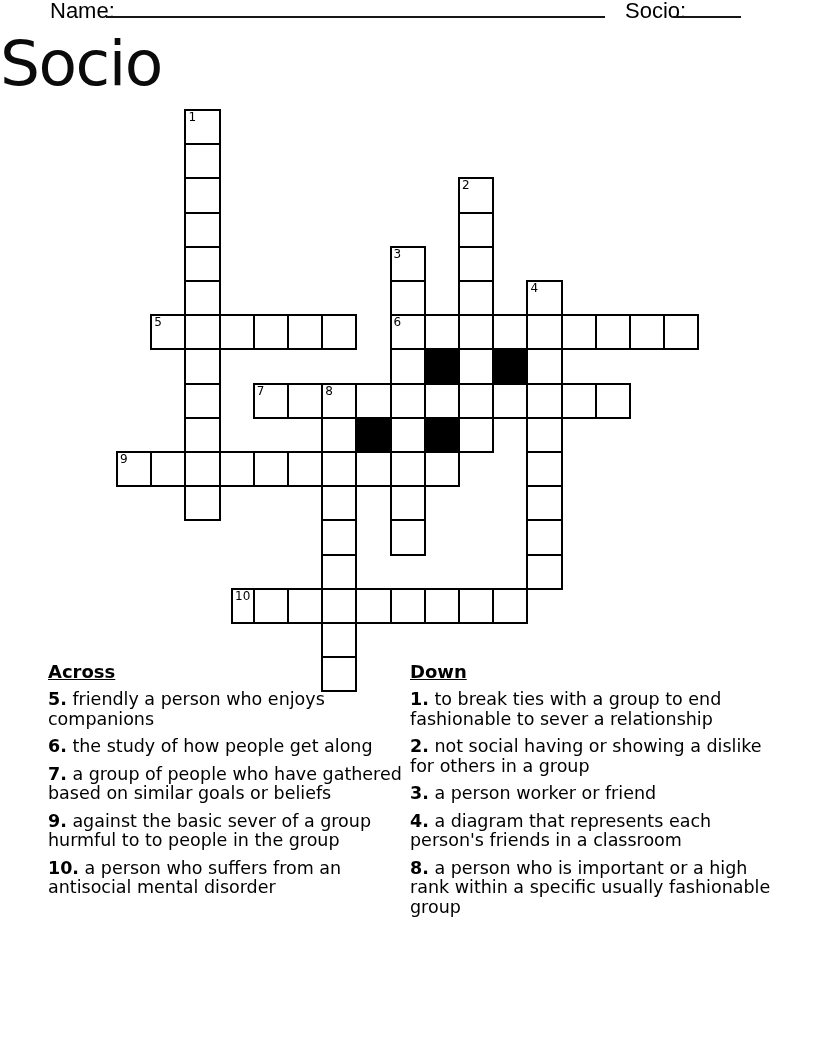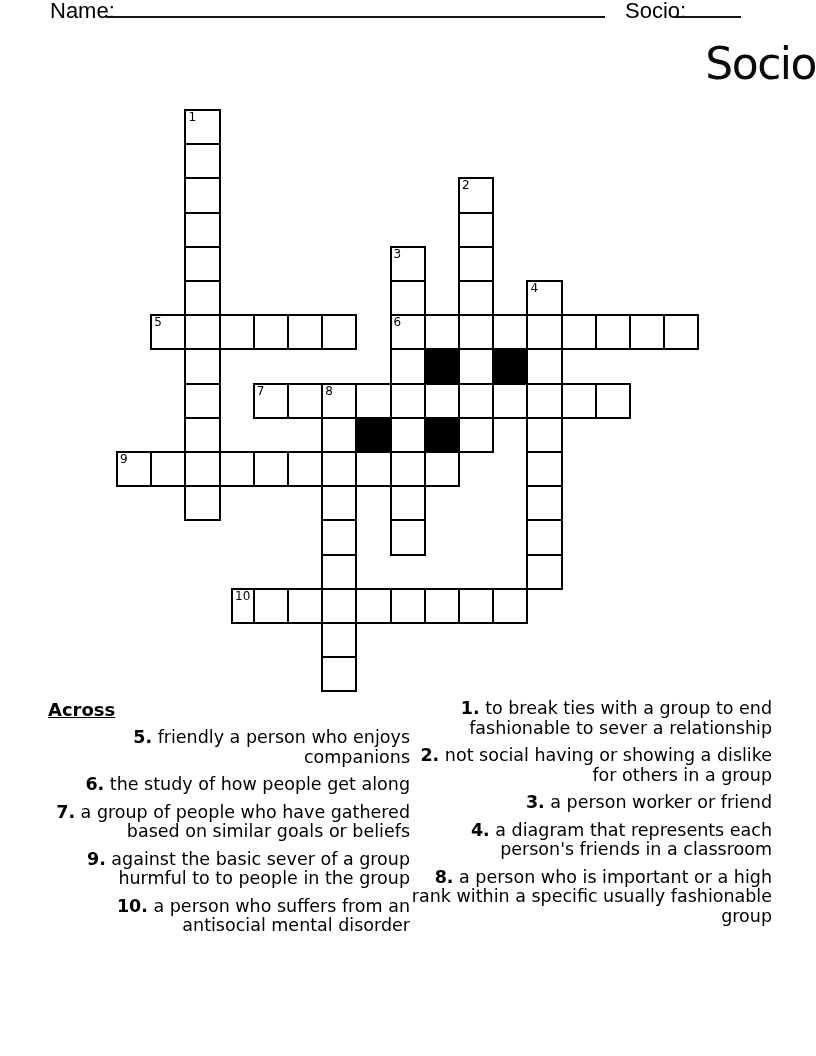--- a/index.html
+++ b/index.html
@@ -12,43 +12,43 @@
     position:absolute;top:2px;font-family:"Liberation Sans",sans-serif;
     font-size:22px;line-height:17px;color:#000;
   }
   .name-label{left:50px;}
   .date-label{left:625px;}
   .blank-line{position:absolute;top:16px;height:0;border-bottom:2px solid #161616;}
   .name-line{left:106px;width:499px;}
   .date-line{left:673px;width:68px;}
   
   .title{
-    position:absolute;left:0;right:0;top:36px;text-align:right;
-    font-size:44px;line-height:56px;font-weight:500;letter-spacing:-1.5px;color:#0b0b0b;
+    position:absolute;left:0;right:0;top:36px;text-align:left;
+    font-size:63px;line-height:56px;font-weight:500;letter-spacing:-1.5px;color:#0b0b0b;
   }
   
   .grid{position:absolute;left:0;top:0;width:816px;height:700px;}
   .cell{
     position:absolute;width:36.2px;height:36.2px;box-sizing:border-box;
     background:#fff;border:2px solid #000;
   }
   .cell.black{background:#000;}
   .cell .num{
     position:absolute;top:0;left:2px;font-size:12px;line-height:13px;
     font-family:"DejaVu Sans",sans-serif;color:#000;
   }
   
-  .clue-col{position:absolute;top:699px;width:362px;}
+  .clue-col{position:absolute;top:661px;width:362px;}
   .clue-col.across{left:48px;}
   .clue-col.down{left:410px;}
   .clue-heading{
     font-size:18px;line-height:21px;font-weight:bold;margin:0 0 8px 0;
     text-decoration:underline;
   }
-  .clue{font-size:17.5px;line-height:19.5px;margin:0 0 8px 0;text-align:right;}
+  .clue{font-size:17.5px;line-height:19.5px;margin:0 0 8px 0;}
   .clue .clue-num{font-weight:bold;}
 </style>
 </head>
 <body>
 
 <div class="page">
 
   <span class="hdr-label name-label">Name:</span>
   <div class="blank-line name-line"></div>
   <span class="hdr-label date-label">Socio:</span>
@@ -168,20 +168,21 @@
     <div>
         <p class="clue"><b class="clue-num">5.</b><span> friendly a person who enjoys companions</span></p>
         <p class="clue"><b class="clue-num">6.</b><span> the study of how people get along</span></p>
         <p class="clue"><b class="clue-num">7.</b><span> a group of people who have gathered based on similar goals or beliefs</span></p>
         <p class="clue"><b class="clue-num">9.</b><span> against the basic sever of a group hurmful to to people in the group</span></p>
         <p class="clue"><b class="clue-num">10.</b><span> a person who suffers from an antisocial mental disorder</span></p>
       </div>
   </div>
 
   <div class="clue-col down">
+    <h3 class="clue-heading">Down</h3>
     <div>
         <p class="clue"><b class="clue-num">1.</b><span> to break ties with a group to end fashionable to sever a relationship</span></p>
         <p class="clue"><b class="clue-num">2.</b><span> not social having or showing a dislike for others in a group</span></p>
         <p class="clue"><b class="clue-num">3.</b><span> a person worker or friend</span></p>
         <p class="clue"><b class="clue-num">4.</b><span> a diagram that represents each person's friends in a classroom</span></p>
         <p class="clue"><b class="clue-num">8.</b><span> a person who is important or a high rank within a specific usually fashionable group</span></p>
       </div>
   </div>
 
 </div>

